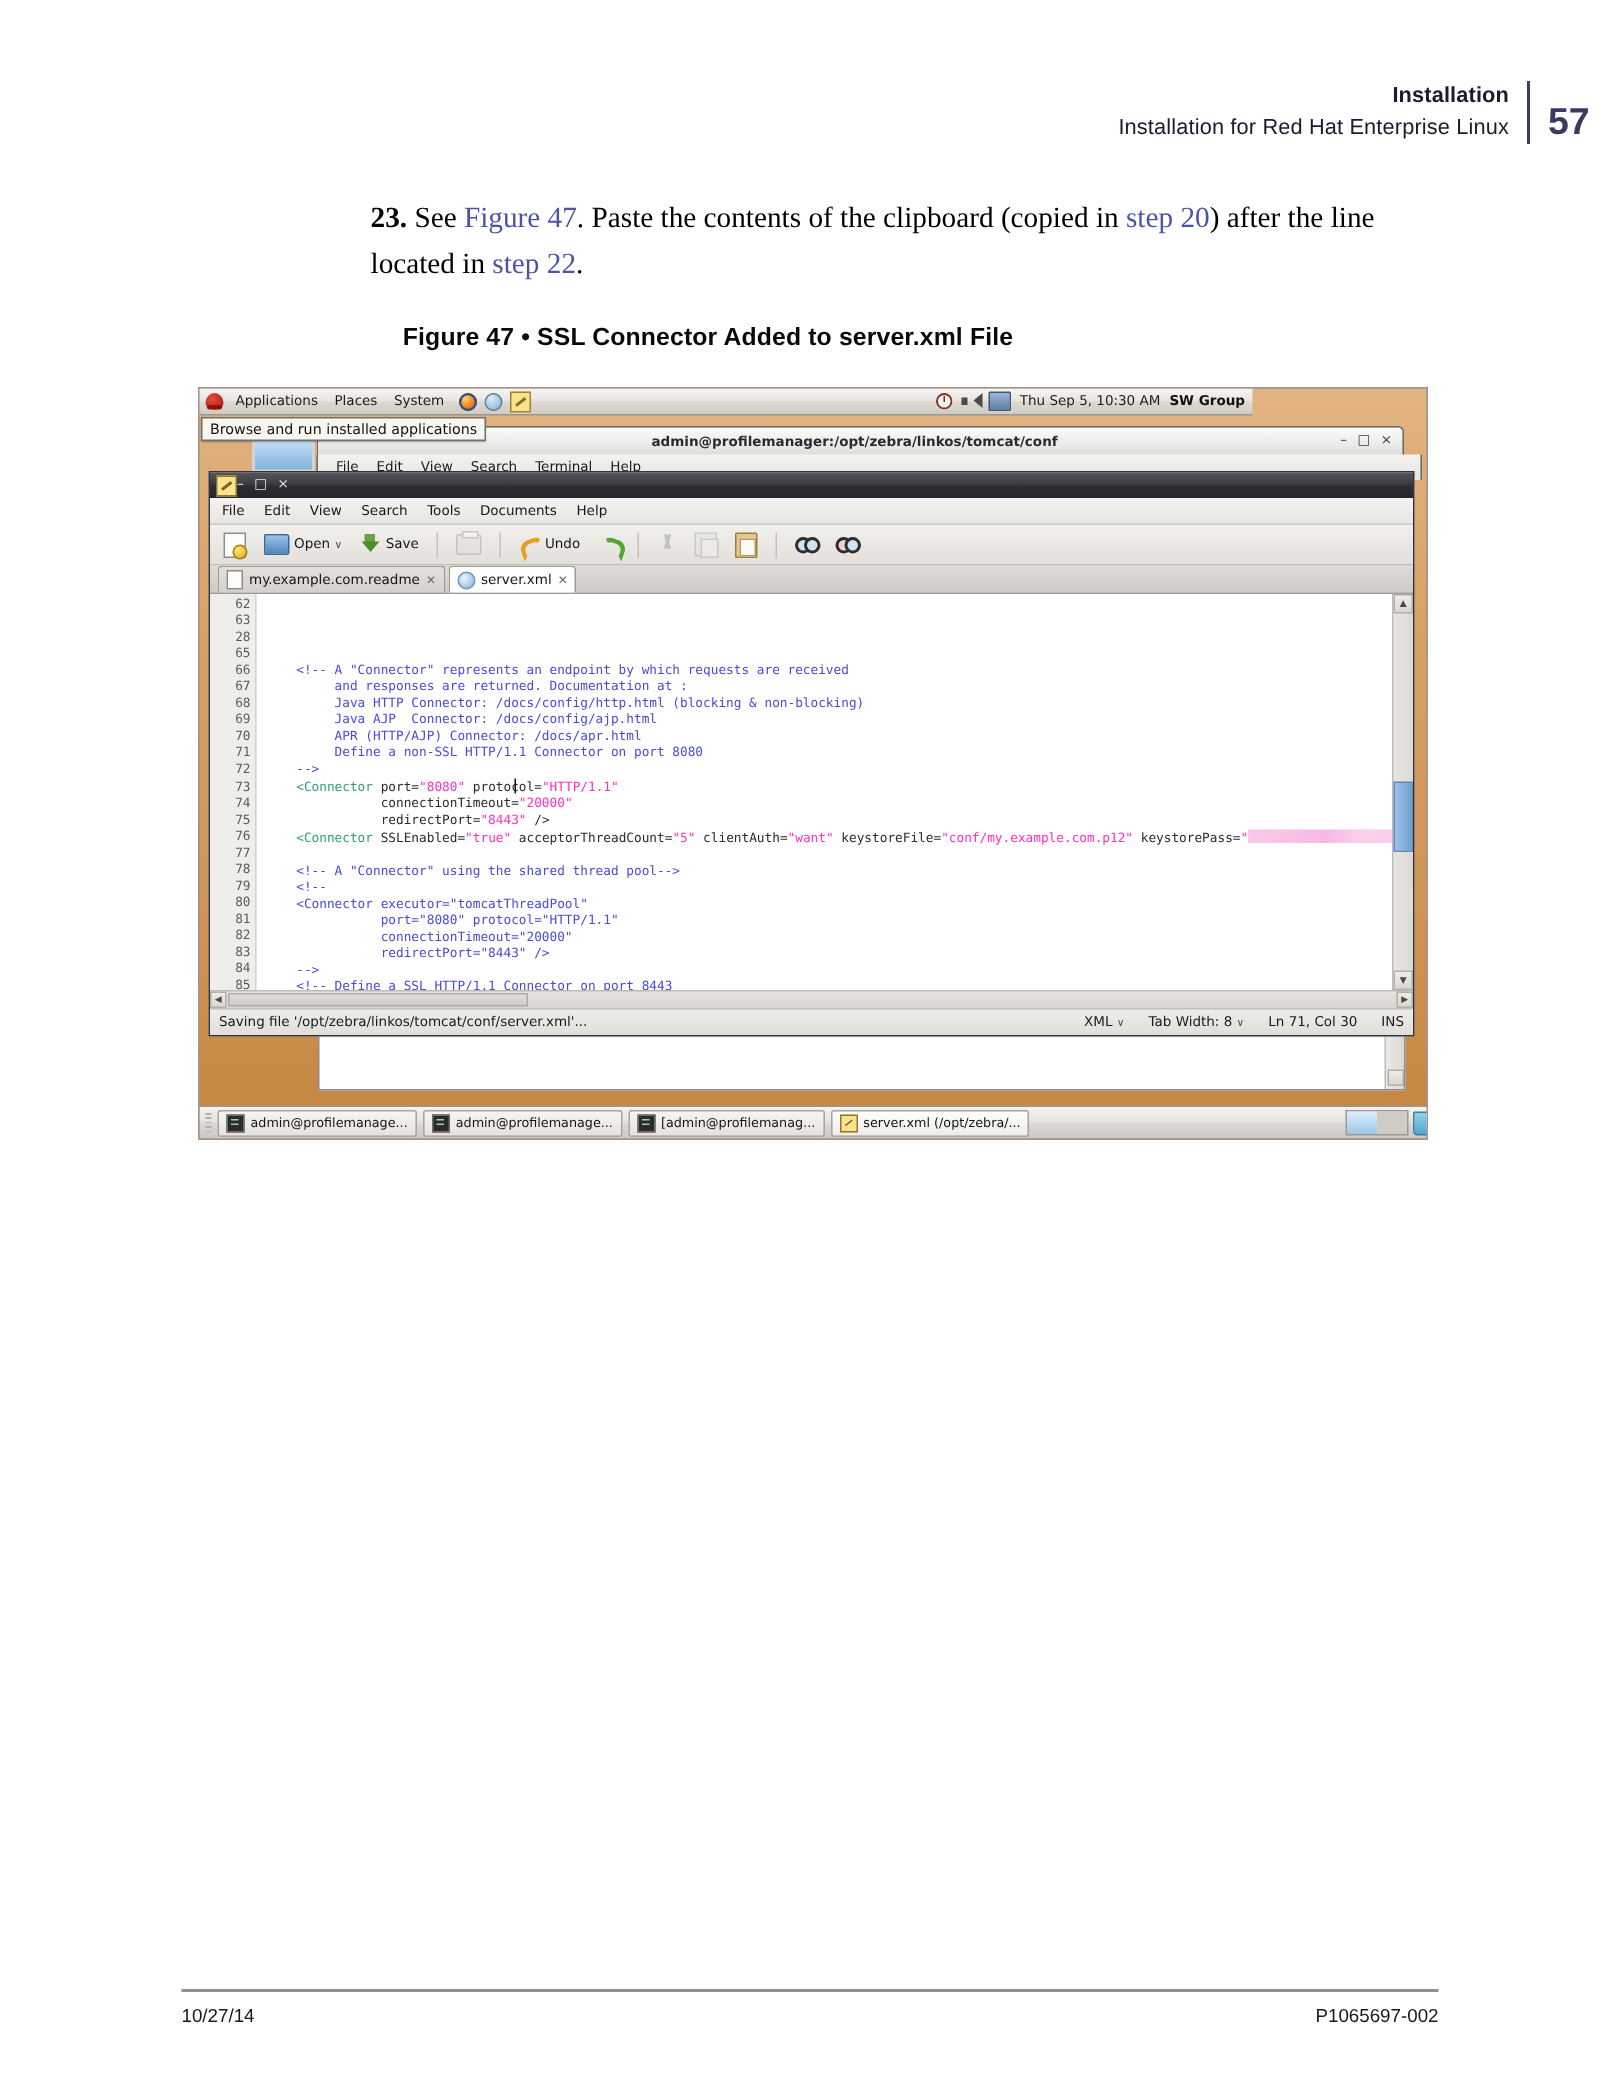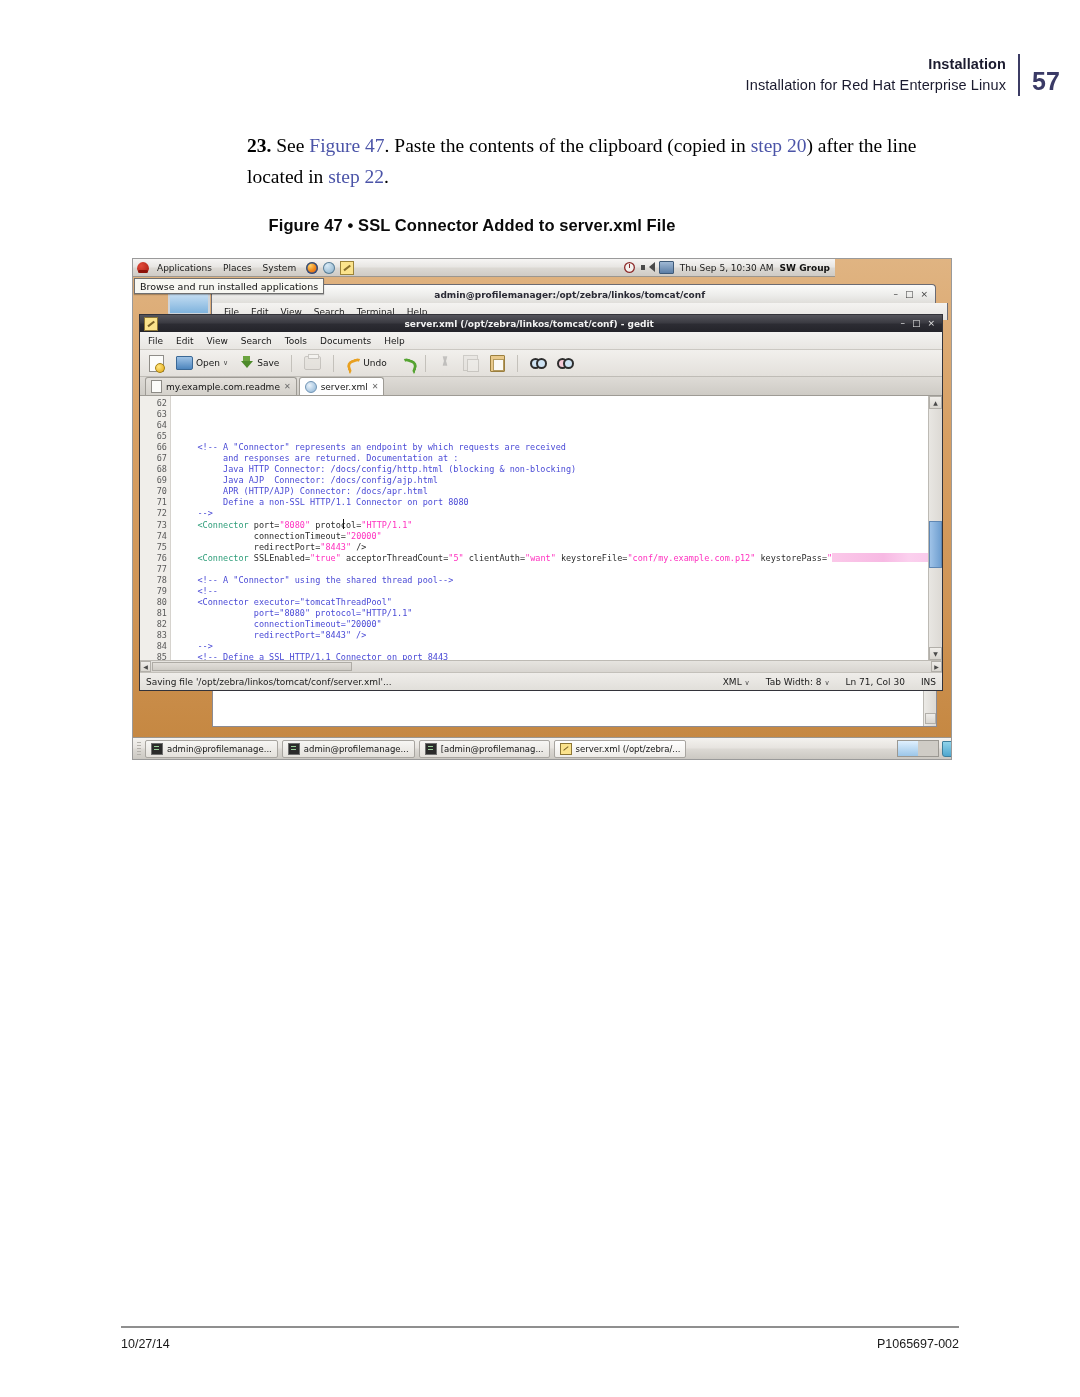--- a/index.html
+++ b/index.html
@@ -393,21 +393,20 @@
       <span>Help</span>
     </div>
     <div class="term-body"></div>
   </div>
 
   <div class="tooltip">Browse and run installed applications</div>
 
   <div class="gedit">
     <div class="gedit-tb">
       <span class="tico"></span>
-      <div class="gedit-title">server.xml (/opt/zebra/linkos/tomcat/conf) - gedit</div>
       <div class="wbtns">
         <span class="wbtn">–</span>
         <span class="wbtn">□</span>
         <span class="wbtn">×</span>
       </div>
     </div>
 
     <div class="gedit-menu">
       <span>File</span>
       <span>Edit</span>
@@ -472,21 +471,21 @@
         <span class="tab-xml"></span>
         <span>server.xml</span>
         <span class="tab-x">✕</span>
       </span>
     </div>
 
     <div class="editor-wrap">
       <div class="gutter" id="gutter">
           <div>62</div>
           <div>63</div>
-          <div>64</div>
+          <div>28</div>
           <div>65</div>
           <div>66</div>
           <div>67</div>
           <div>68</div>
           <div>69</div>
           <div>70</div>
           <div>71</div>
           <div>72</div>
           <div>73</div>
           <div>74</div>

